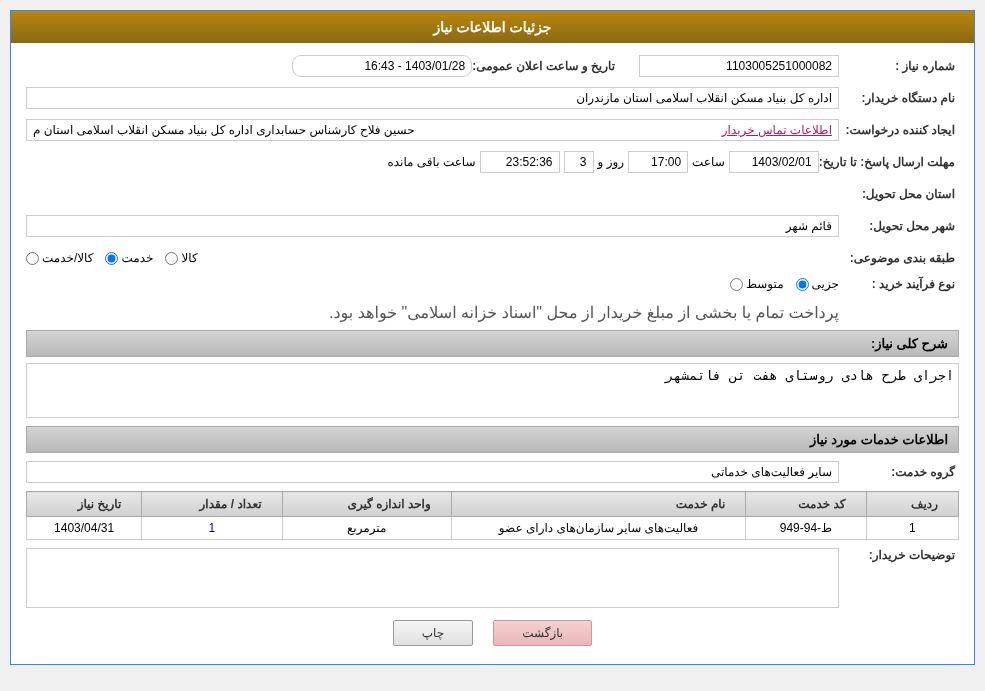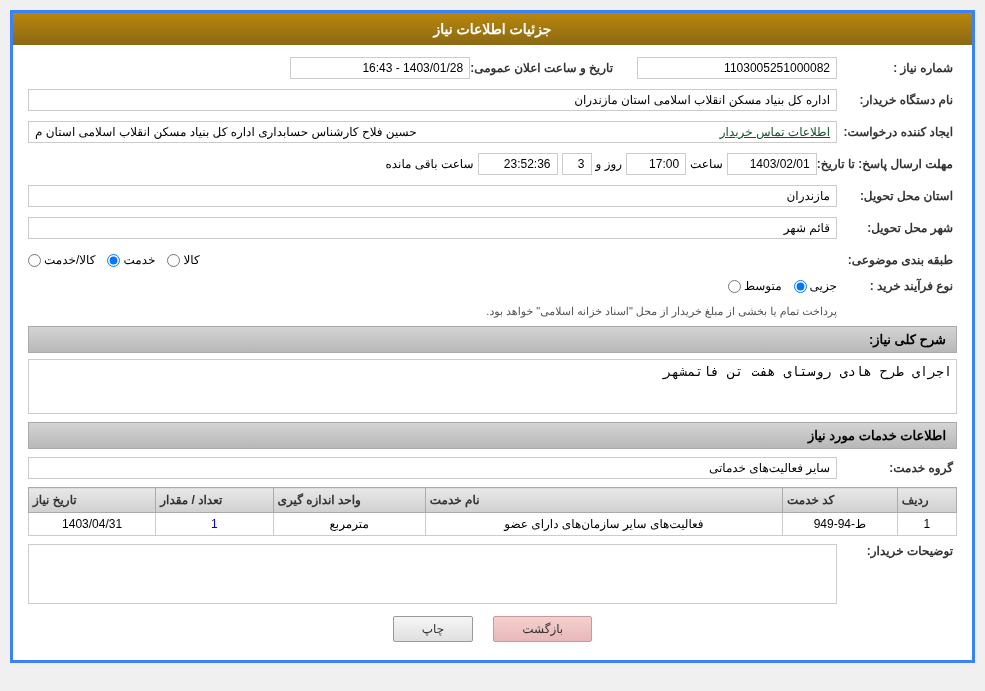--- a/index.html
+++ b/index.html
@@ -10,21 +10,21 @@
       direction: rtl;
     }
     .page-wrapper {
       width: 985px;
       min-height: 691px;
       background: #f0f0f0;
       padding: 10px;
     }
     .main-card {
       background: #fff;
-      border: 3px solid #3b82f6;
+      border: 1px solid #3b82f6;
     }
     .card-header {
       background: linear-gradient(to bottom, #b8860b, #8b6914);
       color: #fff;
       text-align: center;
       padding: 8px 10px;
       font-size: 14px;
       font-weight: bold;
     }
     .card-body {
@@ -59,21 +59,21 @@
       min-height: 22px;
       text-align: right;
     }
     .inline-group {
       display: flex;
       align-items: center;
       gap: 4px;
       flex: 1;
     }
     .blue-link {
-      color: #14532d;
+      color: #be185d;
       text-decoration: underline;
       cursor: pointer;
     }
     .section-header {
       background: linear-gradient(to bottom, #d4d4d4, #b8b8b8);
       border: 1px solid #aaa;
       padding: 5px 10px;
       font-weight: bold;
       text-align: right;
       margin: 8px 0 6px 0;
@@ -101,22 +101,22 @@
       resize: none;
     }
     .data-table {
       width: 100%;
       border-collapse: collapse;
       margin-bottom: 8px;
     }
     .data-table th {
       background: linear-gradient(to bottom, #e8e8e8, #d0d0d0);
       border: 1px solid #aaa;
-      padding: 5px 4px;
-      text-align: left;
+      padding: 5px 20px;
+      text-align: right;
       font-weight: bold;
       color: #333;
     }
     .data-table td {
       border: 1px solid #ccc;
       padding: 4px 8px;
       text-align: center;
     }
     .data-table tr:nth-child(even) td {
       background: #f9f9f9;
@@ -155,21 +155,21 @@
 <div class="page-wrapper">
   <div class="main-card">
     <div class="card-header">جزئیات اطلاعات نیاز</div>
     <div class="card-body">
 
       <div class="info-row">
         <span class="label">شماره نیاز :</span>
         <div class="value-box" style="max-width:200px;padding-left:32px;">1103005251000082</div>
         <span style="width:20px;"></span>
         <span class="label">تاریخ و ساعت اعلان عمومی:</span>
-        <div class="value-box" style="max-width:180px;">1403/01/28 - 16:43</div>
+        <div class="value-box" style="max-width:180px;border-radius:9px;">1403/01/28 - 16:43</div>
       </div>
 
       <div class="info-row">
         <span class="label">نام دستگاه خریدار:</span>
         <div class="value-box">اداره کل بنیاد مسکن انقلاب اسلامی استان مازندران</div>
       </div>
 
       <div class="info-row">
         <span class="label">ایجاد کننده درخواست:</span>
         <div class="value-box" style="display:flex; align-items:center; justify-content:space-between;">
@@ -186,21 +186,20 @@
           <div class="value-box-inline" style="min-width:60px;">17:00</div>
           <span>روز و</span>
           <div class="value-box-inline" style="min-width:30px;">3</div>
           <div class="value-box-inline" style="min-width:80px;">23:52:36</div>
           <span>ساعت باقی مانده</span>
         </div>
       </div>
 
       <div class="info-row">
         <span class="label">استان محل تحویل:</span>
-        <div class="value-box">مازندران</div>
       </div>
 
       <div class="info-row">
         <span class="label">شهر محل تحویل:</span>
         <div class="value-box">قائم شهر</div>
       </div>
 
       <div class="info-row">
         <span class="label">طبقه بندی موضوعی:</span>
         <div class="radio-group">
@@ -225,21 +224,21 @@
           <div style="display:flex; align-items:center; gap:12px; flex-direction:row-reverse; justify-content:flex-end; margin-bottom:12px;">
             <div class="radio-item">
               <span>متوسط</span>
               <input type="radio" name="process" style="">
             </div>
             <div class="radio-item">
               <span>جزیی</span>
               <input type="radio" name="process" checked="" style="">
             </div>
           </div>
-          <div style="color:#555; font-size:11px;">پرداخت تمام یا بخشی از مبلغ خریدار از محل "اسناد خزانه اسلامی" خواهد بود.</div>
+          <div style="color:#555; font-size:16px;">پرداخت تمام یا بخشی از مبلغ خریدار از محل "اسناد خزانه اسلامی" خواهد بود.</div>
         </div>
       </div>
 
       <div class="section-header">شرح کلی نیاز:</div>
       <div class="info-row">
         <textarea class="textarea-box" rows="3" style="min-height: 55px;" readonly="">اجرای طرح هادی روستای هفت تن فاتمشهر</textarea>
       </div>
 
       <div class="section-header">اطلاعات خدمات مورد نیاز</div>
 

